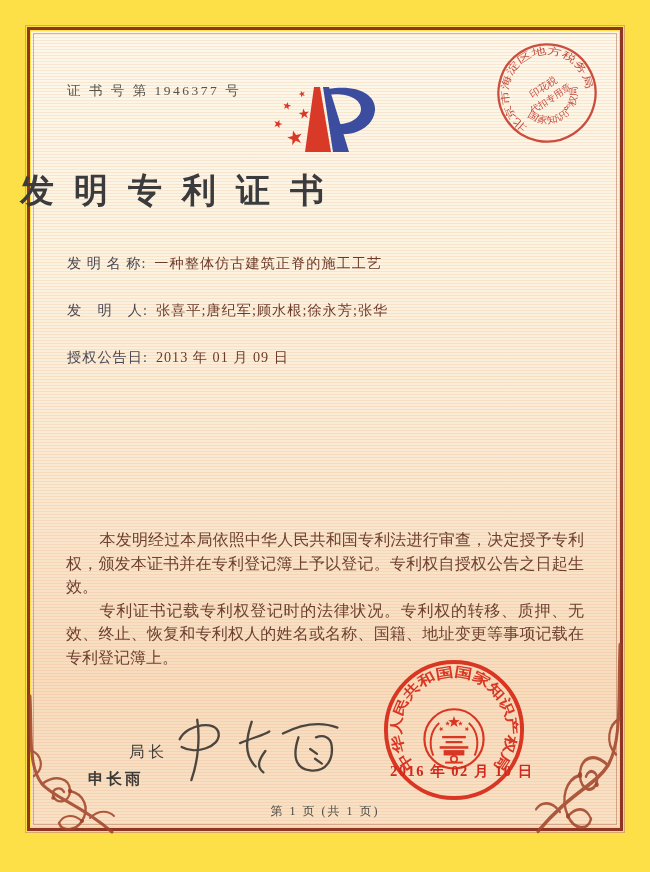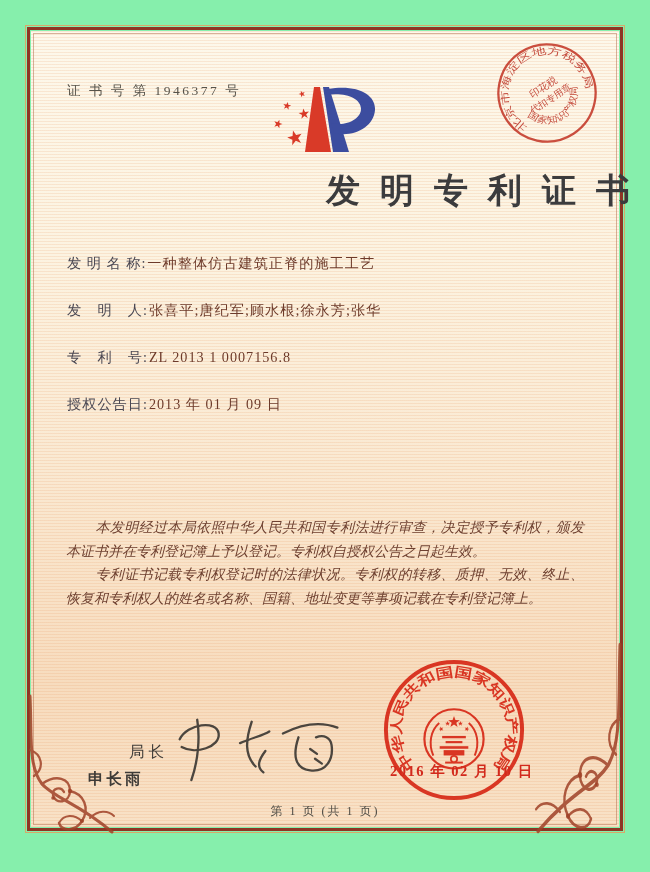--- a/index.html
+++ b/index.html
@@ -1,42 +1,42 @@
 <!DOCTYPE html>
 <html><head>
 <meta charset="utf-8">
 <style>
   html,body{margin:0;padding:0;background:#e9e4d6;}
-  .page{position:relative;width:650px;height:872px;background:#86efac;overflow:hidden;
+  .page{position:relative;width:650px;height:872px;background:#fde047;overflow:hidden;
         font-family:"Liberation Serif","DejaVu Serif",serif;}
   
   .texture{position:absolute;left:31px;right:31px;top:31px;bottom:45px;
     background:
       repeating-linear-gradient(0deg, rgba(230,148,92,0.17) 0px, rgba(230,148,92,0.17) 1px,
         rgba(255,246,230,0) 1px, rgba(255,246,230,0) 3px),
       linear-gradient(180deg,#fdf8eb 0%,#fcf3e1 28%,#fae9d2 55%,#f7dcbe 82%,#f8e1c6 100%);}
   .frame{position:absolute;pointer-events:none;}
   .frame.outer{left:25px;right:25px;top:25px;bottom:39px;border:1px solid #d8a869;}
   .frame.main{left:27px;right:27px;top:27px;bottom:41px;border:3px solid #8e3524;}
   .frame.inner{left:33px;right:33px;top:33px;bottom:47px;border:1px solid rgba(176,106,74,.5);}
 
   .cert-number{position:absolute;left:67px;top:82px;font-size:13.5px;letter-spacing:2.5px;color:#57534a;}
   .logo{position:absolute;left:262px;top:86px;width:114px;height:70px;}
   .tax-stamp{position:absolute;left:494px;top:40px;width:106px;height:106px;
              transform:rotate(-33deg);opacity:.88;mix-blend-mode:multiply;}
-  .title{position:absolute;left:0;right:0;top:168px;text-align:right;font-size:34px;font-weight:bold;
-         color:#3b3b3d;letter-spacing:20px;padding-left:32px;}
+  .title{position:absolute;left:0;right:0;top:168px;text-align:left;font-size:34px;font-weight:bold;
+         color:#3b3b3d;letter-spacing:20px;padding-left:20px;}
 
   .fields{position:absolute;left:67px;top:254px;width:520px;font-size:14.2px;line-height:19px;}
   .field{margin-bottom:28px;white-space:nowrap;}
   .field .lbl{color:#4a4752;white-space:pre;letter-spacing:1px;}
-  .field .val{color:#6d3a2a;margin-left:1px;letter-spacing:1px;}
+  .field .val{color:#6d3a2a;margin-left:8px;letter-spacing:1px;}
 
-  .body-text{position:absolute;left:66px;top:516px;width:518px;font-size:14px;line-height:23.6px;
-             color:#6e4030;text-align:justify;font-style:italic;}
+  .body-text{position:absolute;left:66px;top:528px;width:518px;font-size:16px;line-height:23.6px;
+             color:#6e4030;text-align:justify;}
   .body-text p{margin:0;text-indent:2.1em;}
 
   .signer-title{position:absolute;left:88px;top:742px;font-size:15.5px;color:#3e3b37;letter-spacing:4px;margin-left:41px;}
   .signer-name{position:absolute;left:88px;top:769px;font-size:15.5px;color:#3e3b37;letter-spacing:3px;font-weight:bold;}
   .signature{position:absolute;left:168px;top:710px;width:185px;height:78px;}
 
   .seal{position:absolute;left:380px;top:656px;width:148px;height:148px;opacity:.93;mix-blend-mode:multiply;}
   .seal-date{position:absolute;left:390px;top:762px;font-size:14.5px;font-weight:bold;color:#d2291c;
              letter-spacing:1.5px;z-index:5;}
 
@@ -91,23 +91,20 @@
   </svg>
 
   <div class="title">发明专利证书</div>
 
   <div class="fields">
     <div class="field">
       <span class="lbl">发 明 名 称:</span><span class="val">一种整体仿古建筑正脊的施工工艺</span>
     </div>
     <div class="field">
       <span class="lbl">发　明　人:</span><span class="val">张喜平;唐纪军;顾水根;徐永芳;张华</span>
-    </div>
-    <div class="field">
-      <span class="lbl">专　利　号:</span><span class="val">ZL 2013 1 0007156.8</span>
     </div>
     <div class="field">
       <span class="lbl">授权公告日:</span><span class="val">2013 年 01 月 09 日</span>
     </div>
   </div>
 
   <div class="body-text">
     <p>本发明经过本局依照中华人民共和国专利法进行审查，决定授予专利权，颁发本证书并在专利登记簿上予以登记。专利权自授权公告之日起生效。</p>
     <p>专利证书记载专利权登记时的法律状况。专利权的转移、质押、无效、终止、恢复和专利权人的姓名或名称、国籍、地址变更等事项记载在专利登记簿上。</p>
   </div>

